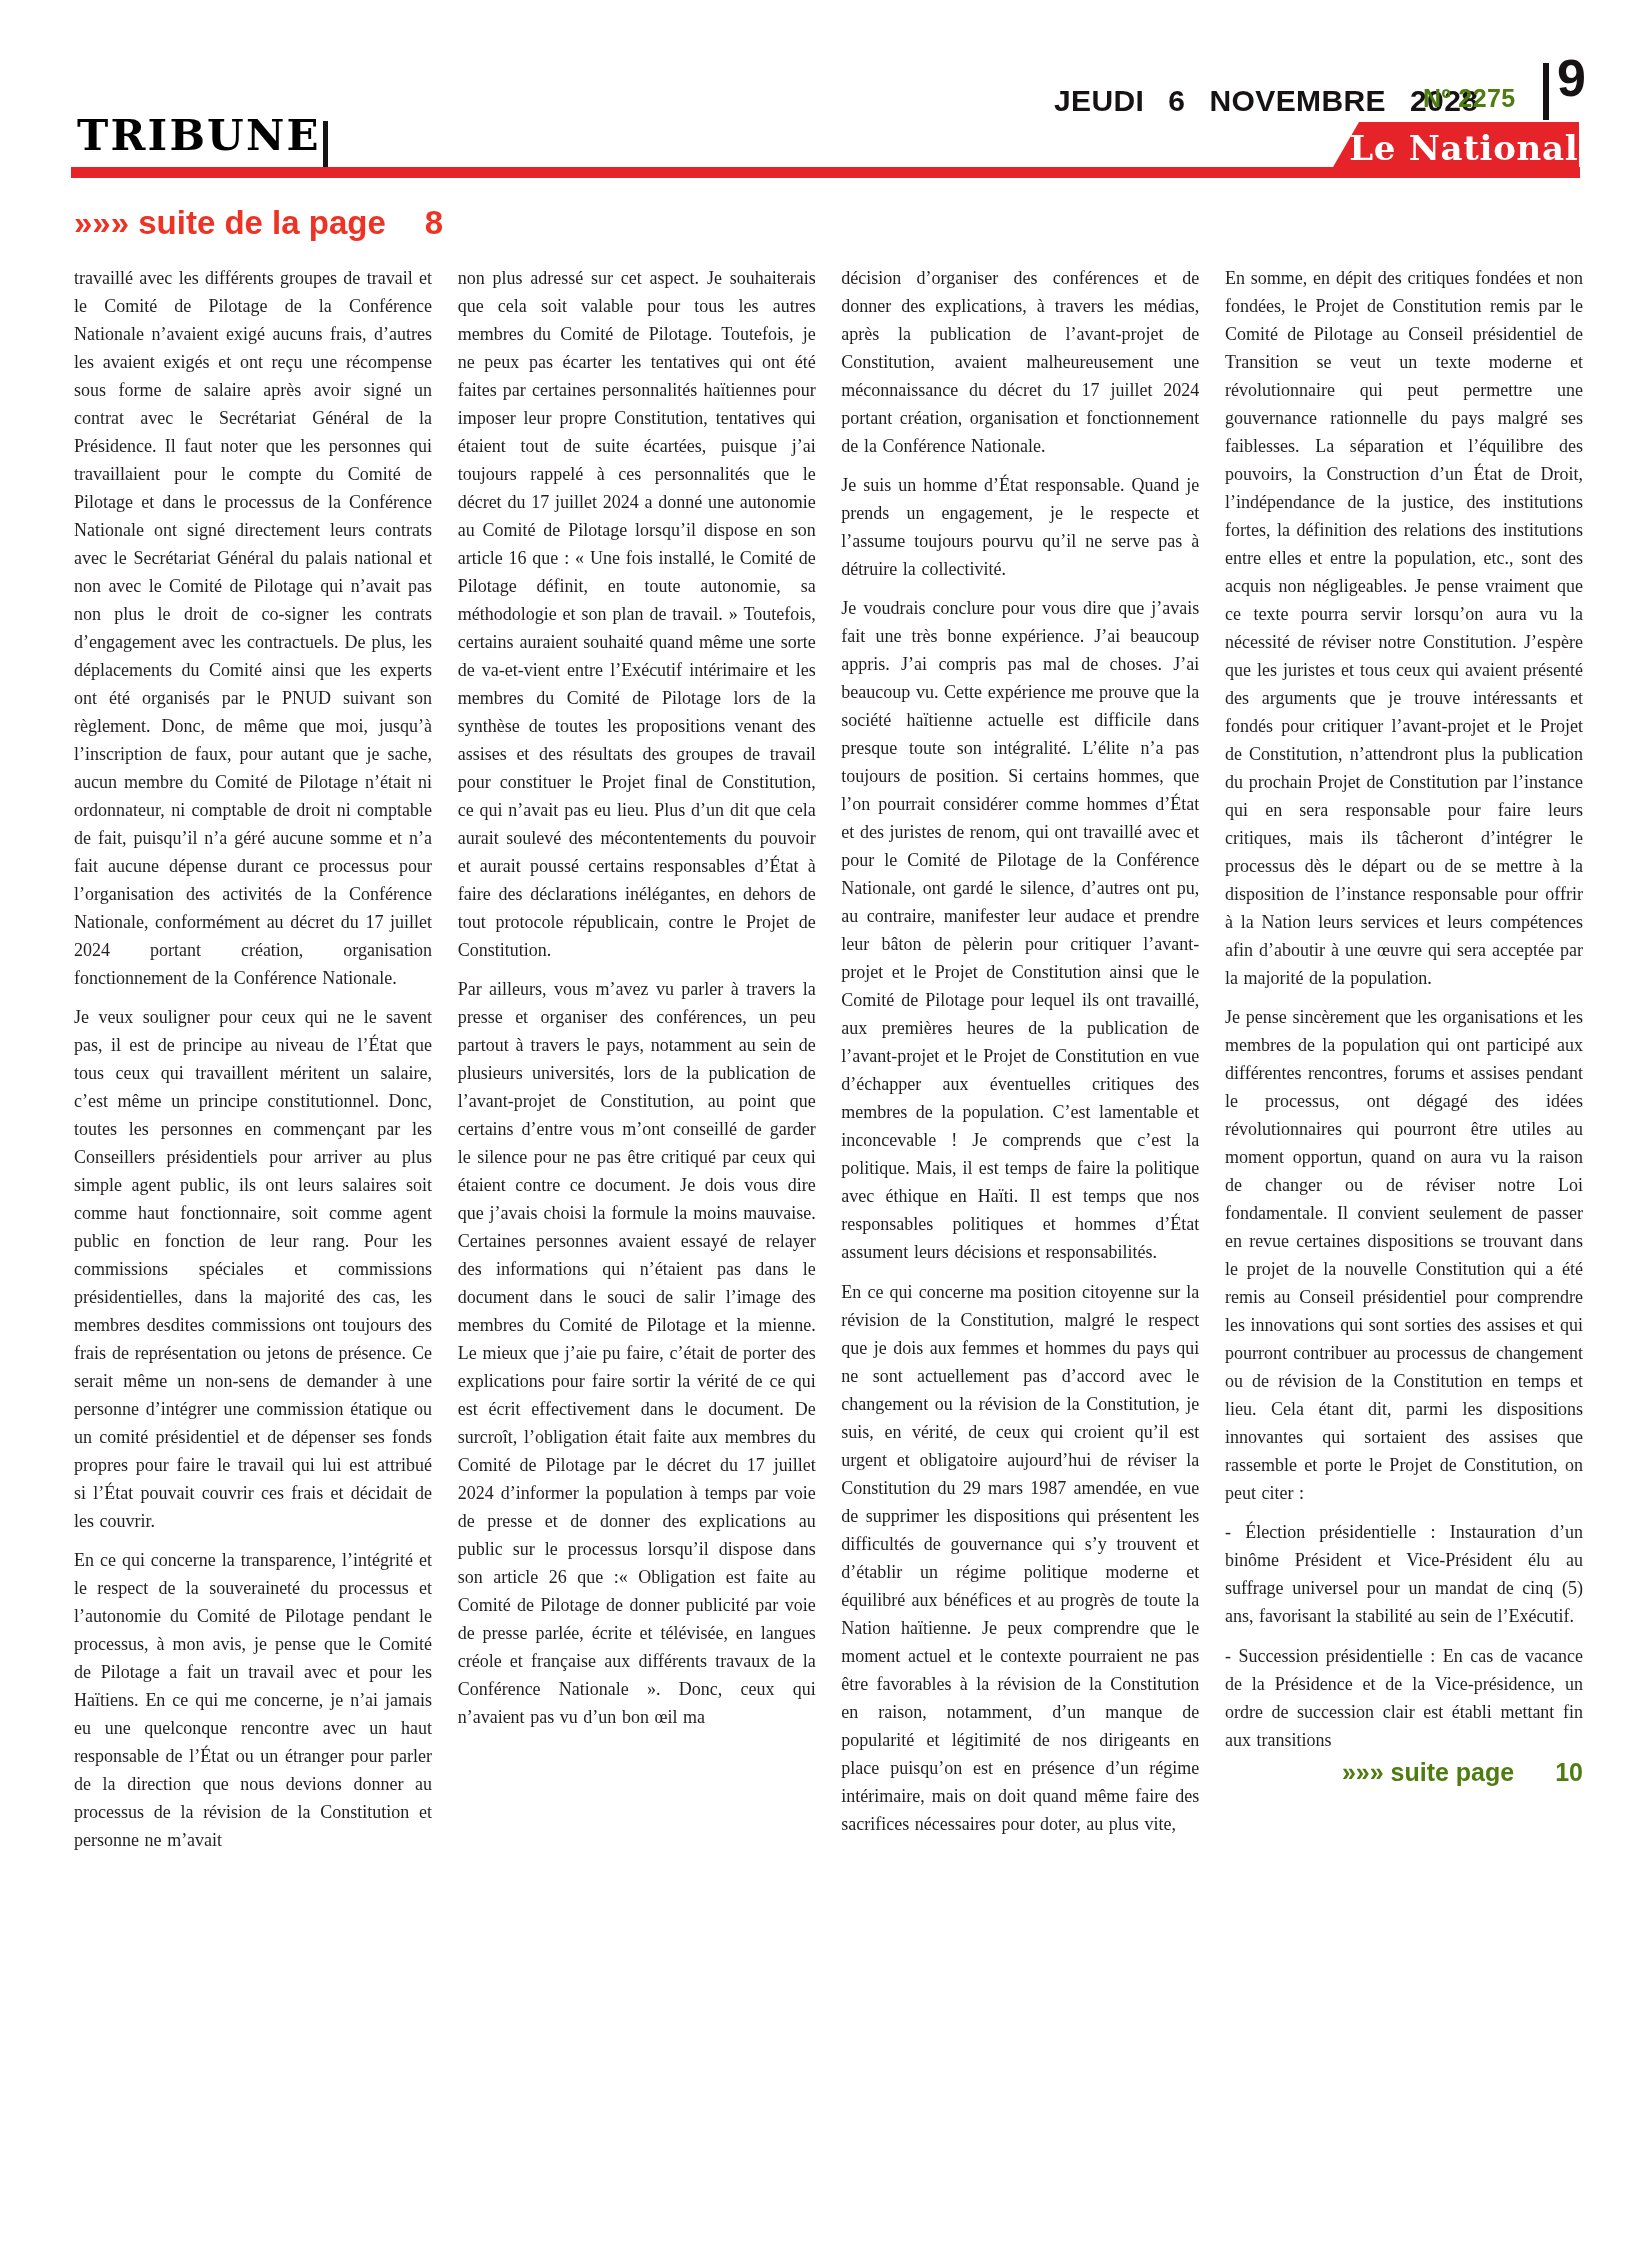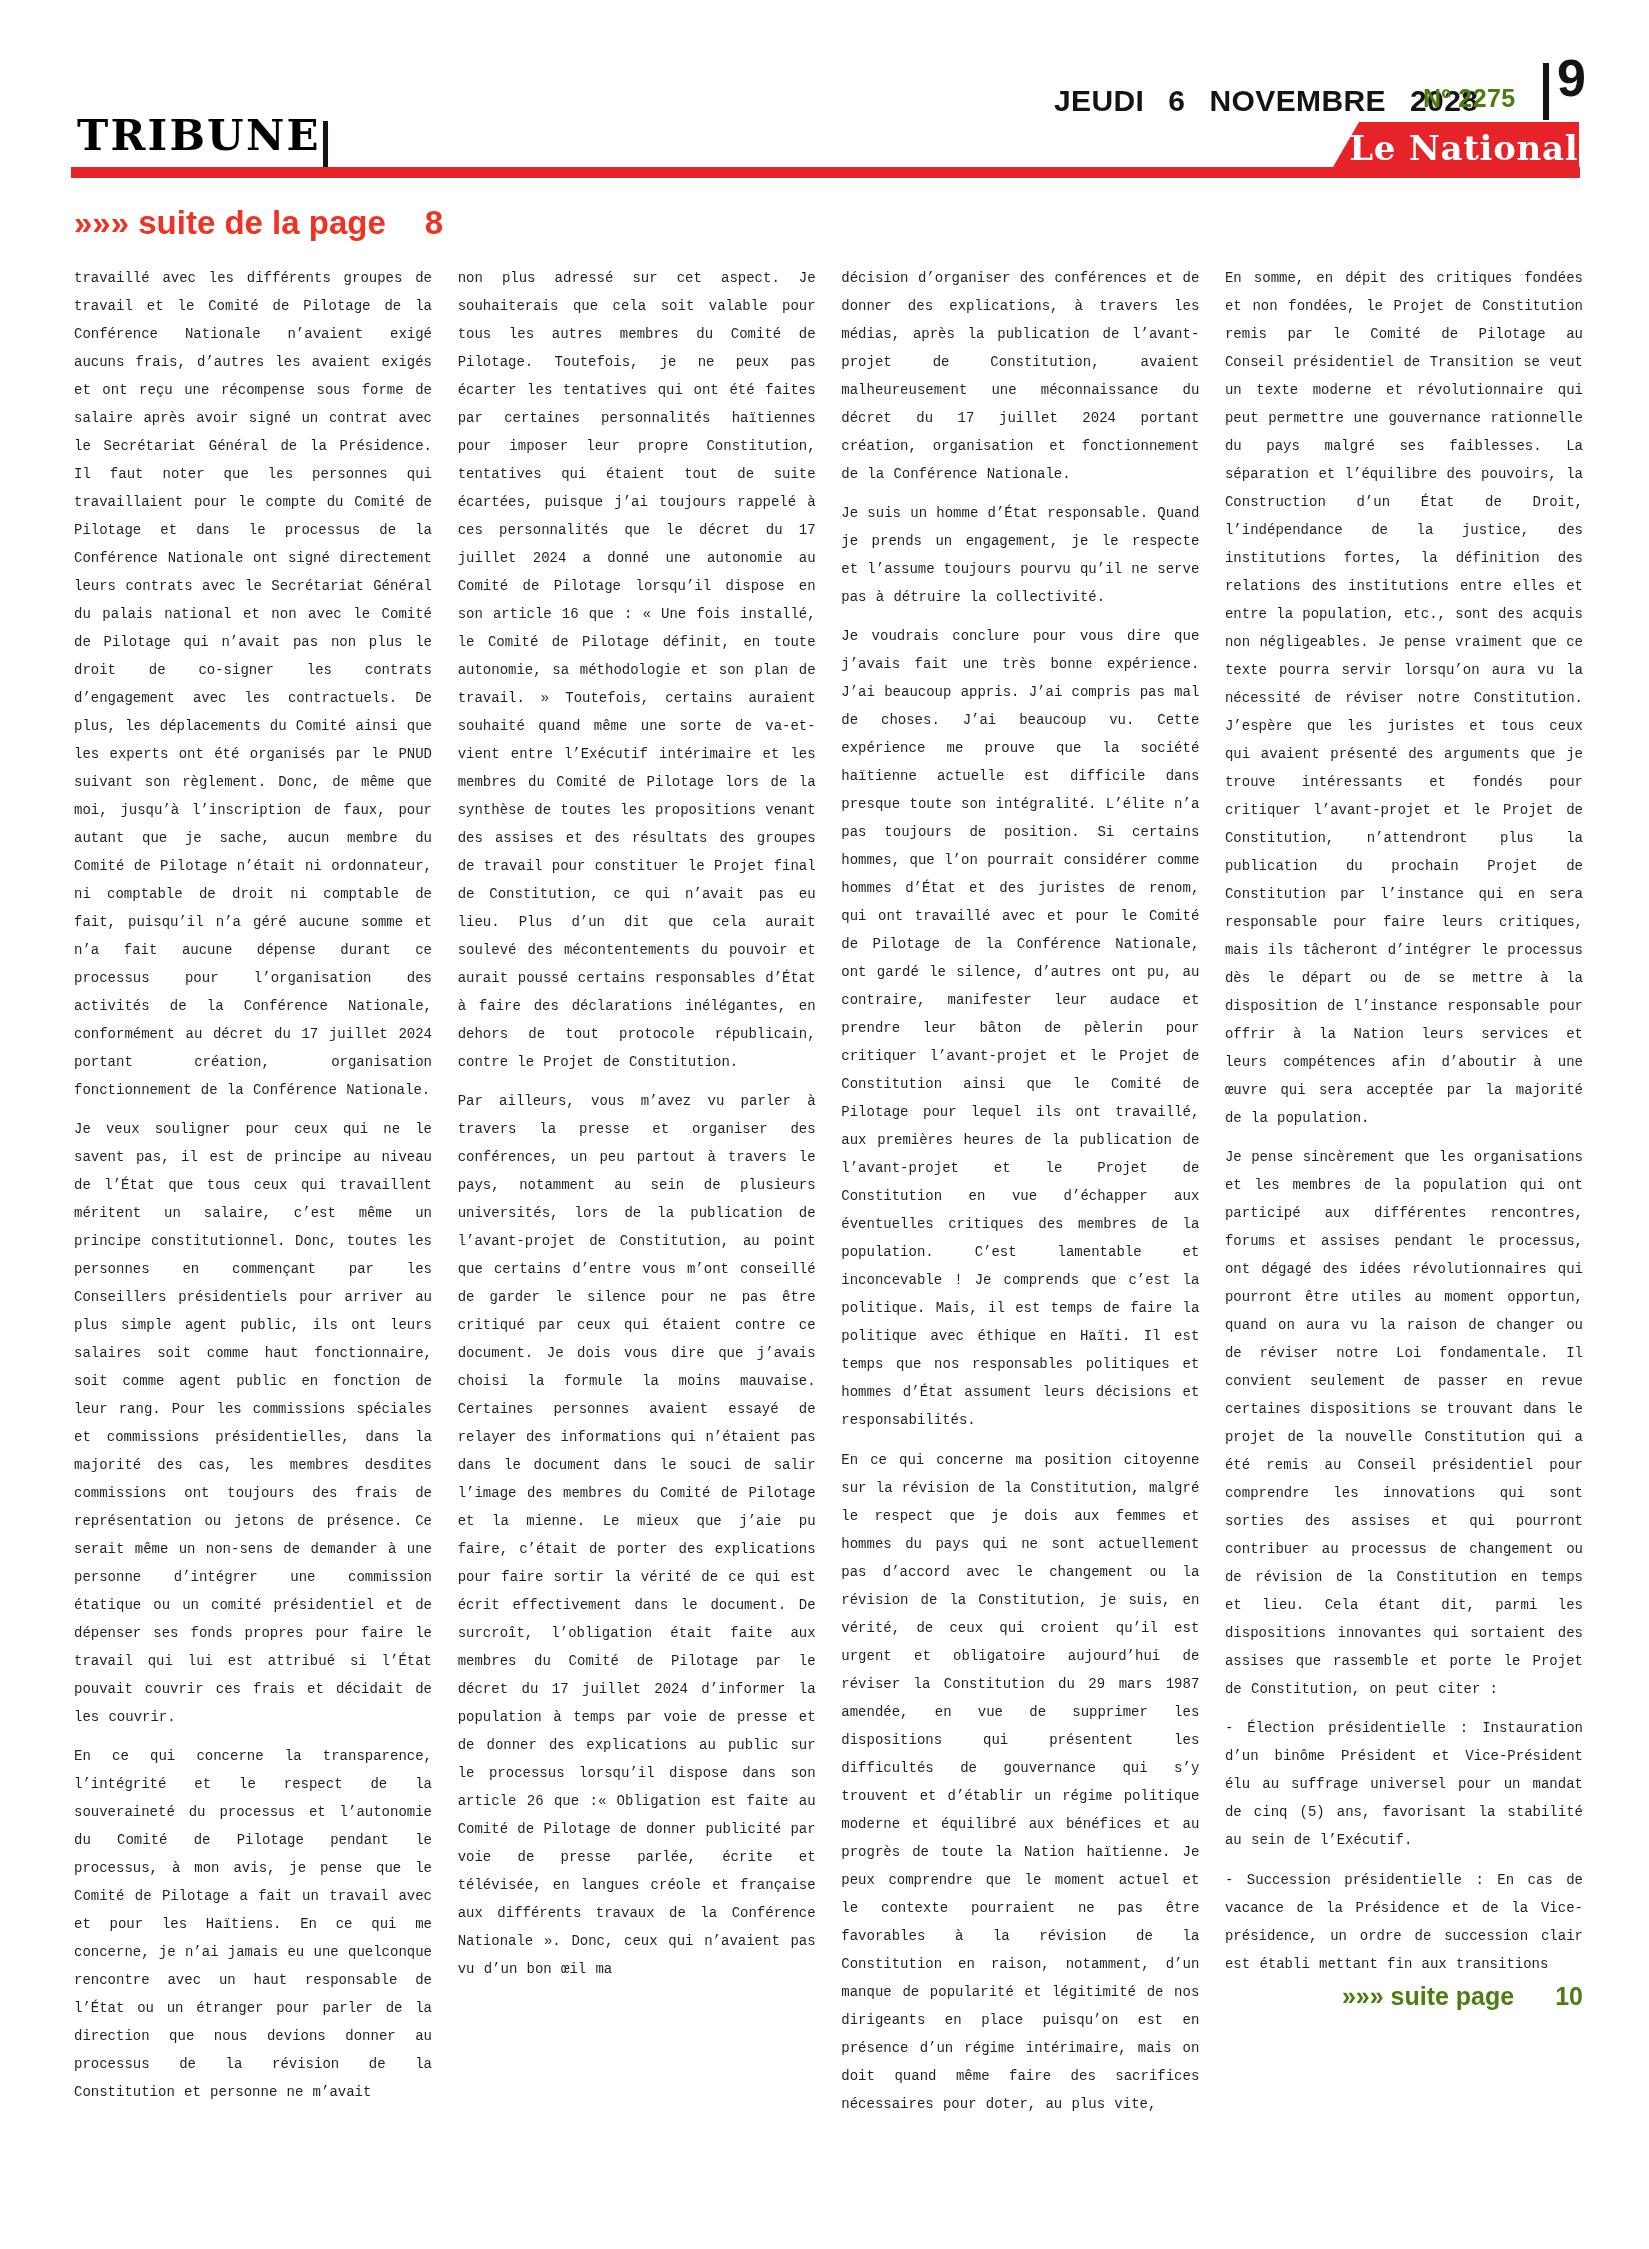--- a/index.html
+++ b/index.html
@@ -29,22 +29,22 @@
   
   .suite-top{position:absolute;left:74px;top:204px;display:flex;align-items:baseline;
              font-family:"Liberation Sans",sans-serif;font-weight:700;font-size:33px;}
   .suite-top .pageno{margin-left:39px;}
   .suite-bottom{text-align:right;font-family:"Liberation Sans",sans-serif;font-weight:700;
              font-size:25px;margin-top:4.5px;}
   .suite-bottom .pageno{margin-left:34px;}
   
   .columns{position:absolute;left:74px;top:264px;width:1509px;
            display:grid;grid-template-columns:repeat(4,358px);justify-content:space-between;}
-  .col p{margin:0;font-size:14px;line-height:28px;text-align:justify;
-         word-spacing:.06em;color:#221e1f;font-family:Liberation Mono, monospace;}
+  .col p{margin:0;font-size:18px;line-height:28px;text-align:justify;
+         word-spacing:.06em;color:#221e1f;}
   .col p + p{margin-top:11.2px;}
 </style>
 </head>
 <body>
 
 <div class="page">
 
   <div class="date-line">
     <span>JEUDI</span>
     <span>6</span>

